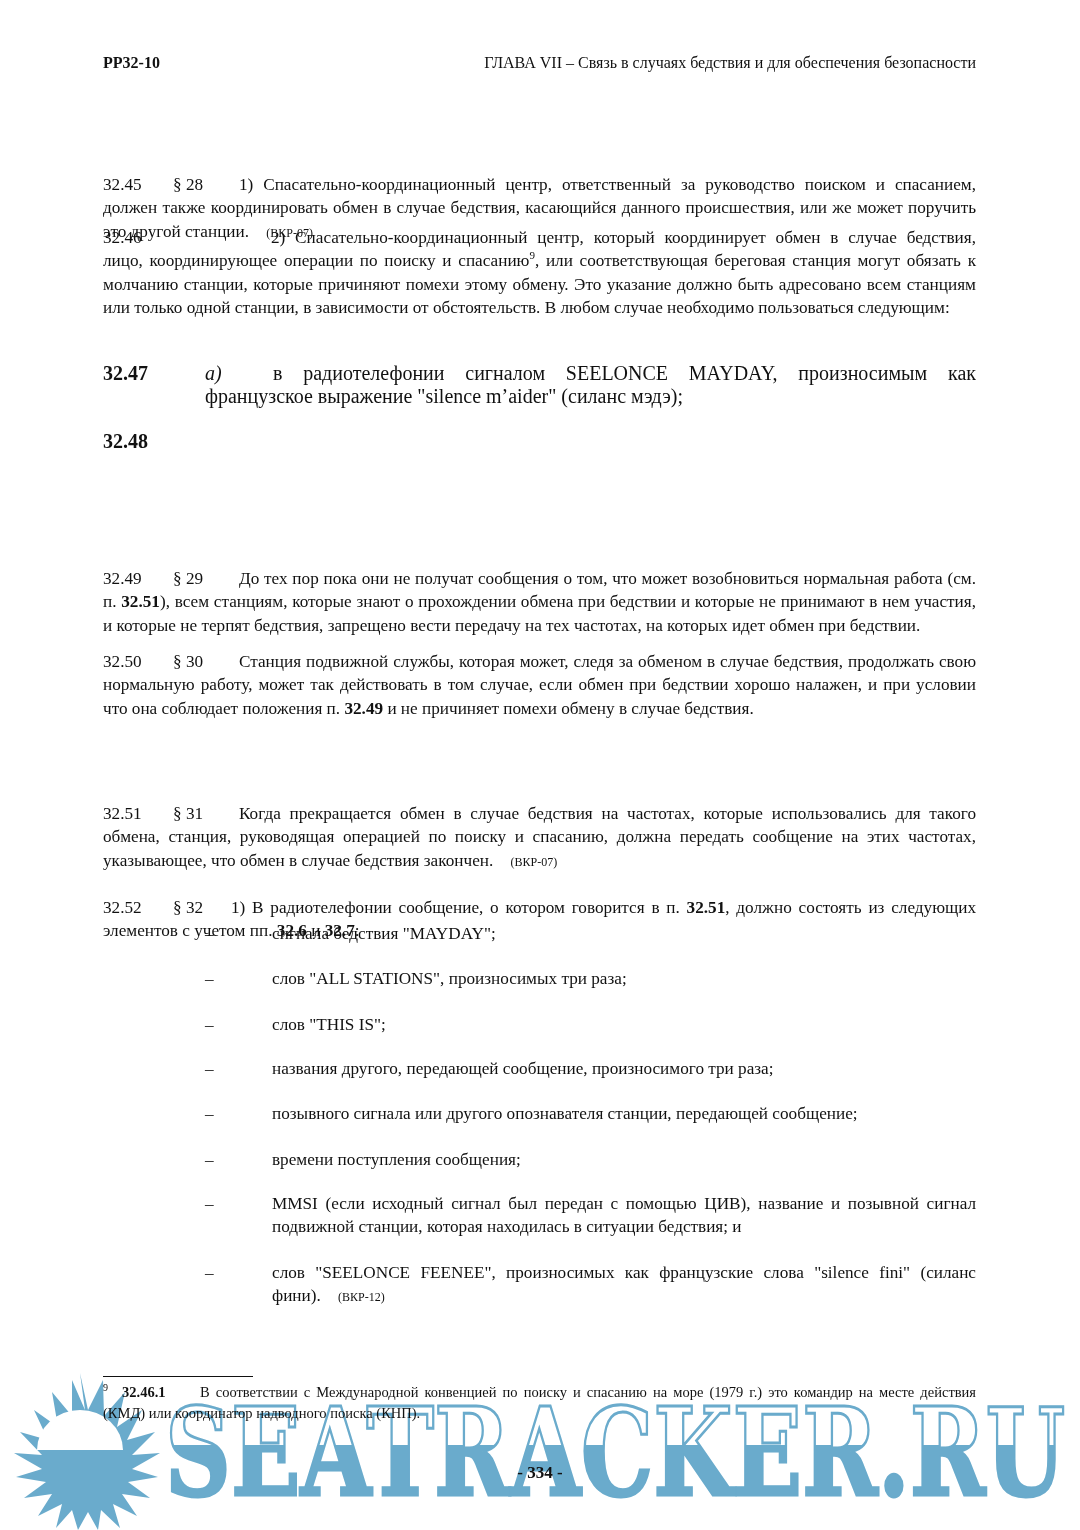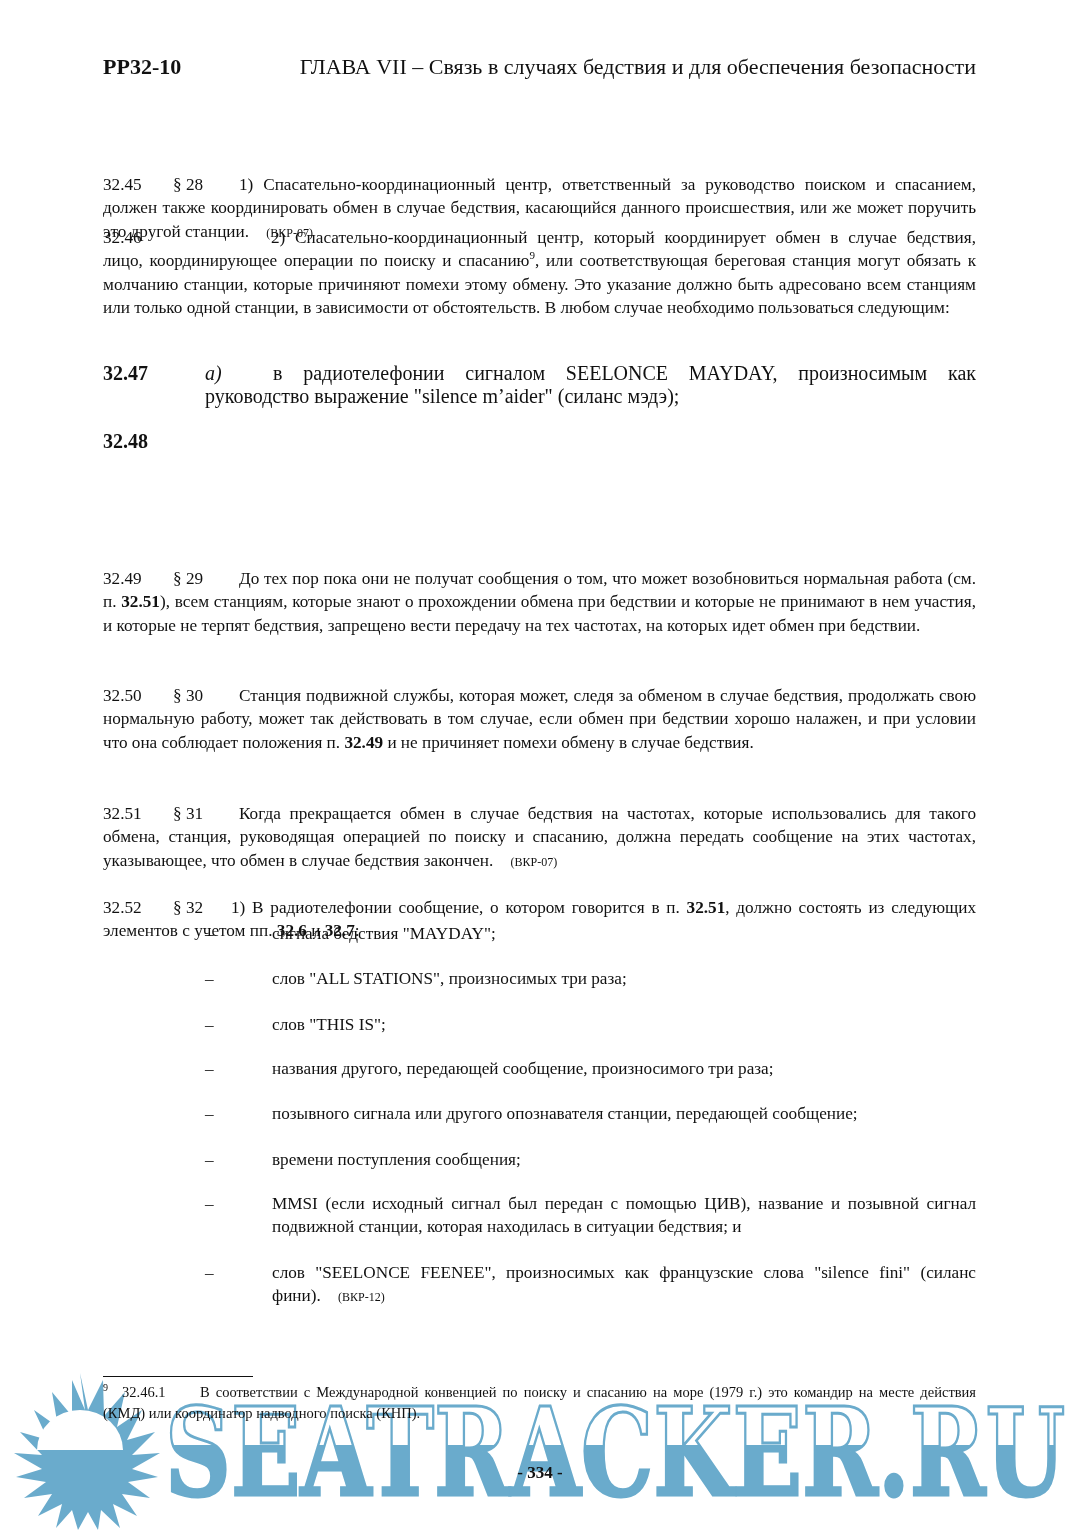--- a/index.html
+++ b/index.html
@@ -1,21 +1,21 @@
 <!DOCTYPE html>
 <html><head>
   <meta charset="utf-8">
   <style>
     html, body { margin: 0; padding: 0; background: #ffffff; }
     body {
       width: 1080px; height: 1530px; position: relative; overflow: hidden;
       font-family: "Liberation Serif", serif; color: #111;
     }
     .page { position: absolute; left: 0; top: 0; width: 1080px; height: 1530px; }
-    .header { position: absolute; top: 54px; left: 103px; right: 104px; height: 26px; font-size: 22px; }
+    .header { position: absolute; top: 54px; left: 103px; right: 104px; height: 26px; font-size: 16px; }
     .header .left { position: absolute; left: 0; top: 0; font-weight: bold; }
     .header .right { position: absolute; right: 0; top: 0; }
 
     .para { position: absolute; left: 103px; width: 873px; font-size: 17.2px; line-height: 23.3px; text-align: justify; }
     .para .num { font-weight: normal; display: inline-block; }
     .para .sec { display: inline-block; margin-top: 42px; }
     .para .ref { font-size: 12px; }
     .para b { font-weight: bold; }
     .para sup { font-size: 11px; vertical-align: super; line-height: 0; }
 
@@ -25,21 +25,21 @@
     .labeled .letter { font-style: italic; display: inline-block; width: 68px; }
 
     .bullet { position: absolute; left: 205px; width: 771px; font-size: 17.2px; line-height: 23.3px; }
     .bullet .dash { position: absolute; left: 0; top: 0; }
     .bullet .text { position: absolute; left: 67px; right: 0; top: 0; text-align: justify; }
     .bullet .ref { font-size: 12px; }
 
     .fn-rule { position: absolute; left: 103px; top: 1376px; width: 150px; border-top: 1px solid #111; }
     .footnote { position: absolute; left: 103px; top: 1382px; width: 873px; font-size: 14.5px; line-height: 21px; text-align: justify; }
     .footnote sup { font-size: 10px; vertical-align: super; line-height: 0; }
-    .footnote .fnnum { font-weight: normal; display: inline-block; margin-left: 14px; width: 78px; }
+    .footnote .fnnum { font-weight: bold; display: inline-block; margin-left: 14px; width: 78px; }
 
     .page-number { position: absolute; top: 1463px; left: 0; width: 1080px; text-align: center; font-size: 17px; font-weight: bold; }
 
     .watermark { position: absolute; left: 0; top: 1370px; width: 1080px; height: 160px; pointer-events: none; }
   </style>
 </head>
 <body>
 
 <div class="page">
 
@@ -52,33 +52,33 @@
     <span class="num" style="width:70px;">32.45</span><span class="sec" style="width:66px;">§ 28</span><span>1)  Спасательно-координационный центр, ответственный за руководство поиском и спасанием, должен также координировать обмен в случае бедствия, касающийся данного происшествия, или же может поручить это другой станции.</span>&nbsp;&nbsp;&nbsp;&nbsp;<span class="ref">(ВКР-07)</span>
   </div>
 
   <div class="para" style="top:226px;">
     <span class="num" style="width:168px;">32.46</span><span>2)  Спасательно-координационный центр, который координирует обмен в случае бедствия, лицо, координирующее операции по поиску и спасанию</span><sup>9</sup><span>, или соответствующая береговая станция могут обязать к молчанию станции, которые причиняют помехи этому обмену. Это указание должно быть адресовано всем станциям или только одной станции, в зависимости от обстоятельств. В любом случае необходимо пользоваться следующим:</span>
   </div>
 
   <div class="labeled" style="top:362px; height:48px;">
     <span class="num">32.47</span>
     <div class="body">
-      <span class="letter">a)</span><span>в радиотелефонии сигналом SEELONCE MAYDAY, произносимым как руководство выражение "silence m’aider" (силанс мэдэ);</span>
+      <span class="letter">a)</span><span>в радиотелефонии сигналом SEELONCE MAYDAY, произносимым как французское выражение "silence m’aider" (силанс мэдэ);</span>
     </div>
   </div>
 
   <div class="labeled" style="top:430px; height:72px;">
     <span class="num">32.48</span>
   </div>
 
   <div class="para" style="top:525px;">
     <span class="num" style="width:70px;">32.49</span><span class="sec" style="width:66px;">§ 29</span><span>До тех пор пока они не получат сообщения о том, что может возобновиться нормальная работа (см. п. </span><b>32.51</b><span>), всем станциям, которые знают о прохождении обмена при бедствии и которые не принимают в нем участия, и которые не терпят бедствия, запрещено вести передачу на тех частотах, на которых идет обмен при бедствии.</span>
   </div>
 
-  <div class="para" style="top:642px;">
+  <div class="para" style="top:608px;">
     <span class="num" style="width:70px;">32.50</span><span class="sec" style="width:66px;">§ 30</span><span>Станция подвижной службы, которая может, следя за обменом в случае бедствия, продолжать свою нормальную работу, может так действовать в том случае, если обмен при бедствии хорошо налажен, и при условии что она соблюдает положения п. </span><b>32.49</b><span> и не причиняет помехи обмену в случае бедствия.</span>
   </div>
 
   <div class="para" style="top:760px;">
     <span class="num" style="width:70px;">32.51</span><span class="sec" style="width:66px;">§ 31</span><span>Когда прекращается обмен в случае бедствия на частотах, которые использовались для такого обмена, станция, руководящая операцией по поиску и спасанию, должна передать сообщение на этих частотах, указывающее, что обмен в случае бедствия закончен.</span>&nbsp;&nbsp;&nbsp;&nbsp;<span class="ref">(ВКР-07)</span>
   </div>
 
   <div class="para" style="top:854px;">
     <span class="num" style="width:70px;">32.52</span><span class="sec" style="width:58px;">§ 32</span><span>1)  В радиотелефонии сообщение, о котором говорится в п. </span><b>32.51</b><span>, должно состоять из следующих элементов с учетом пп. </span><b>32.6</b><span> и </span><b>32.7</b><span>:</span>
   </div>

